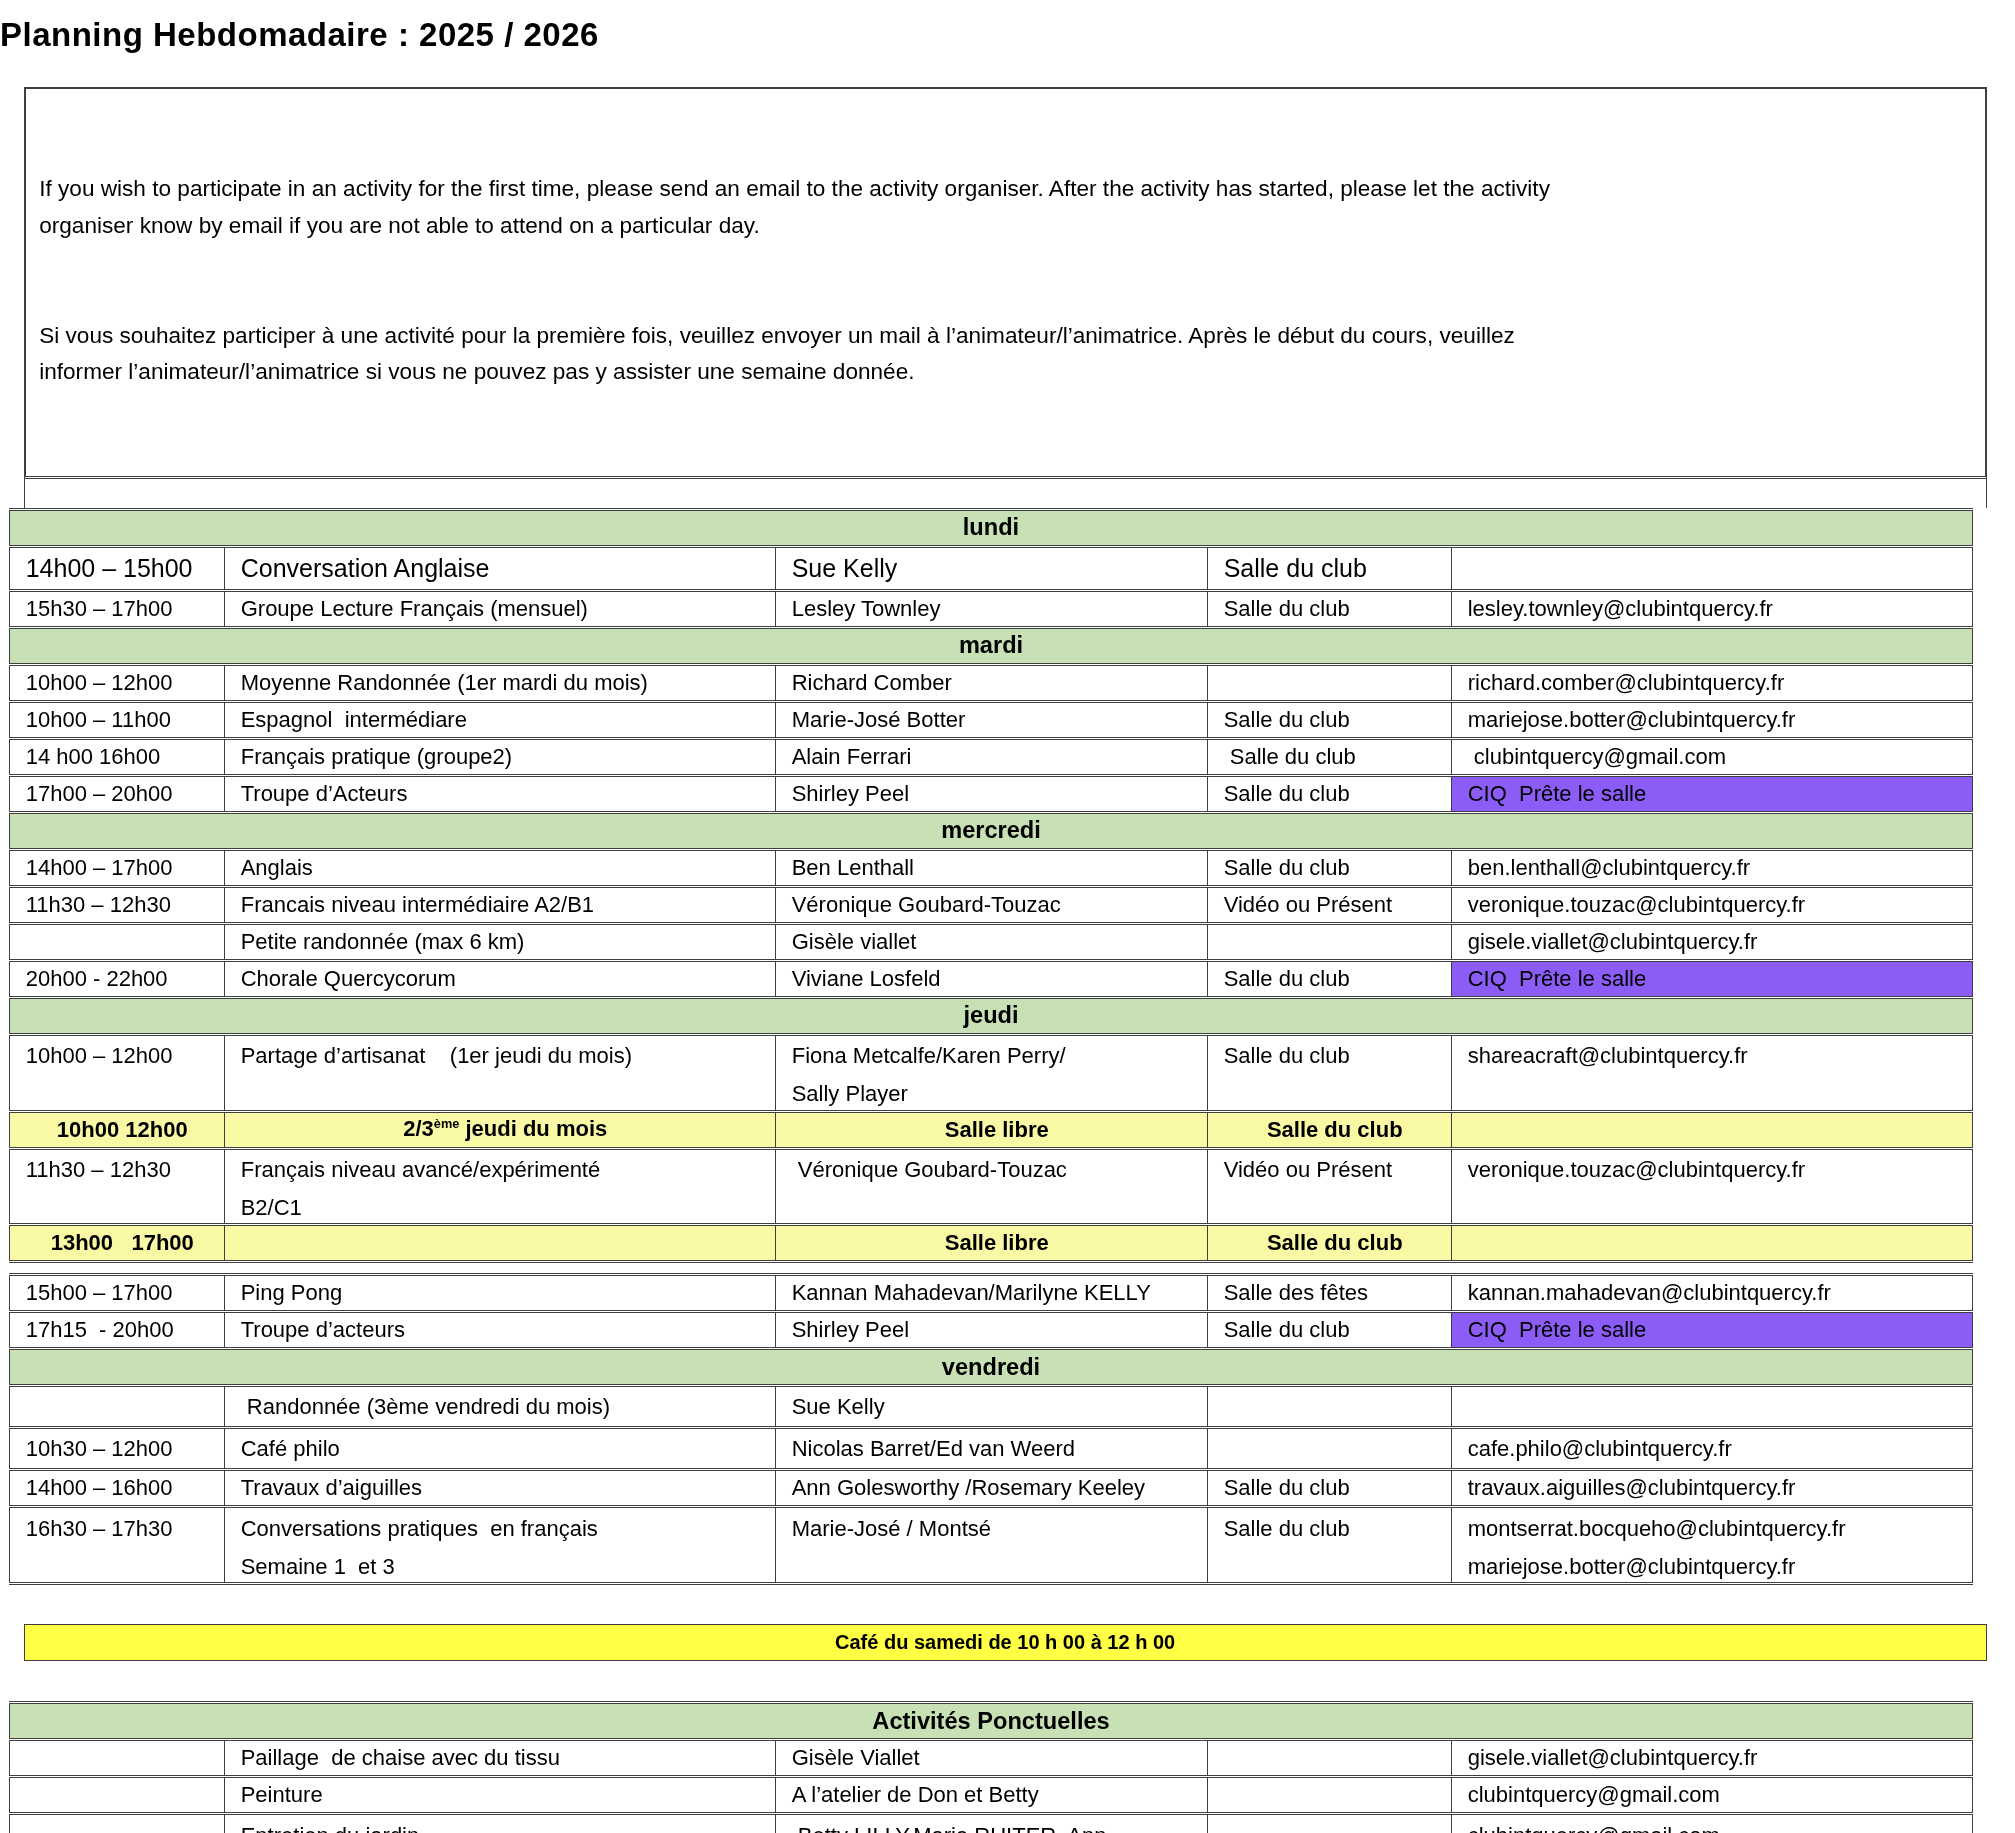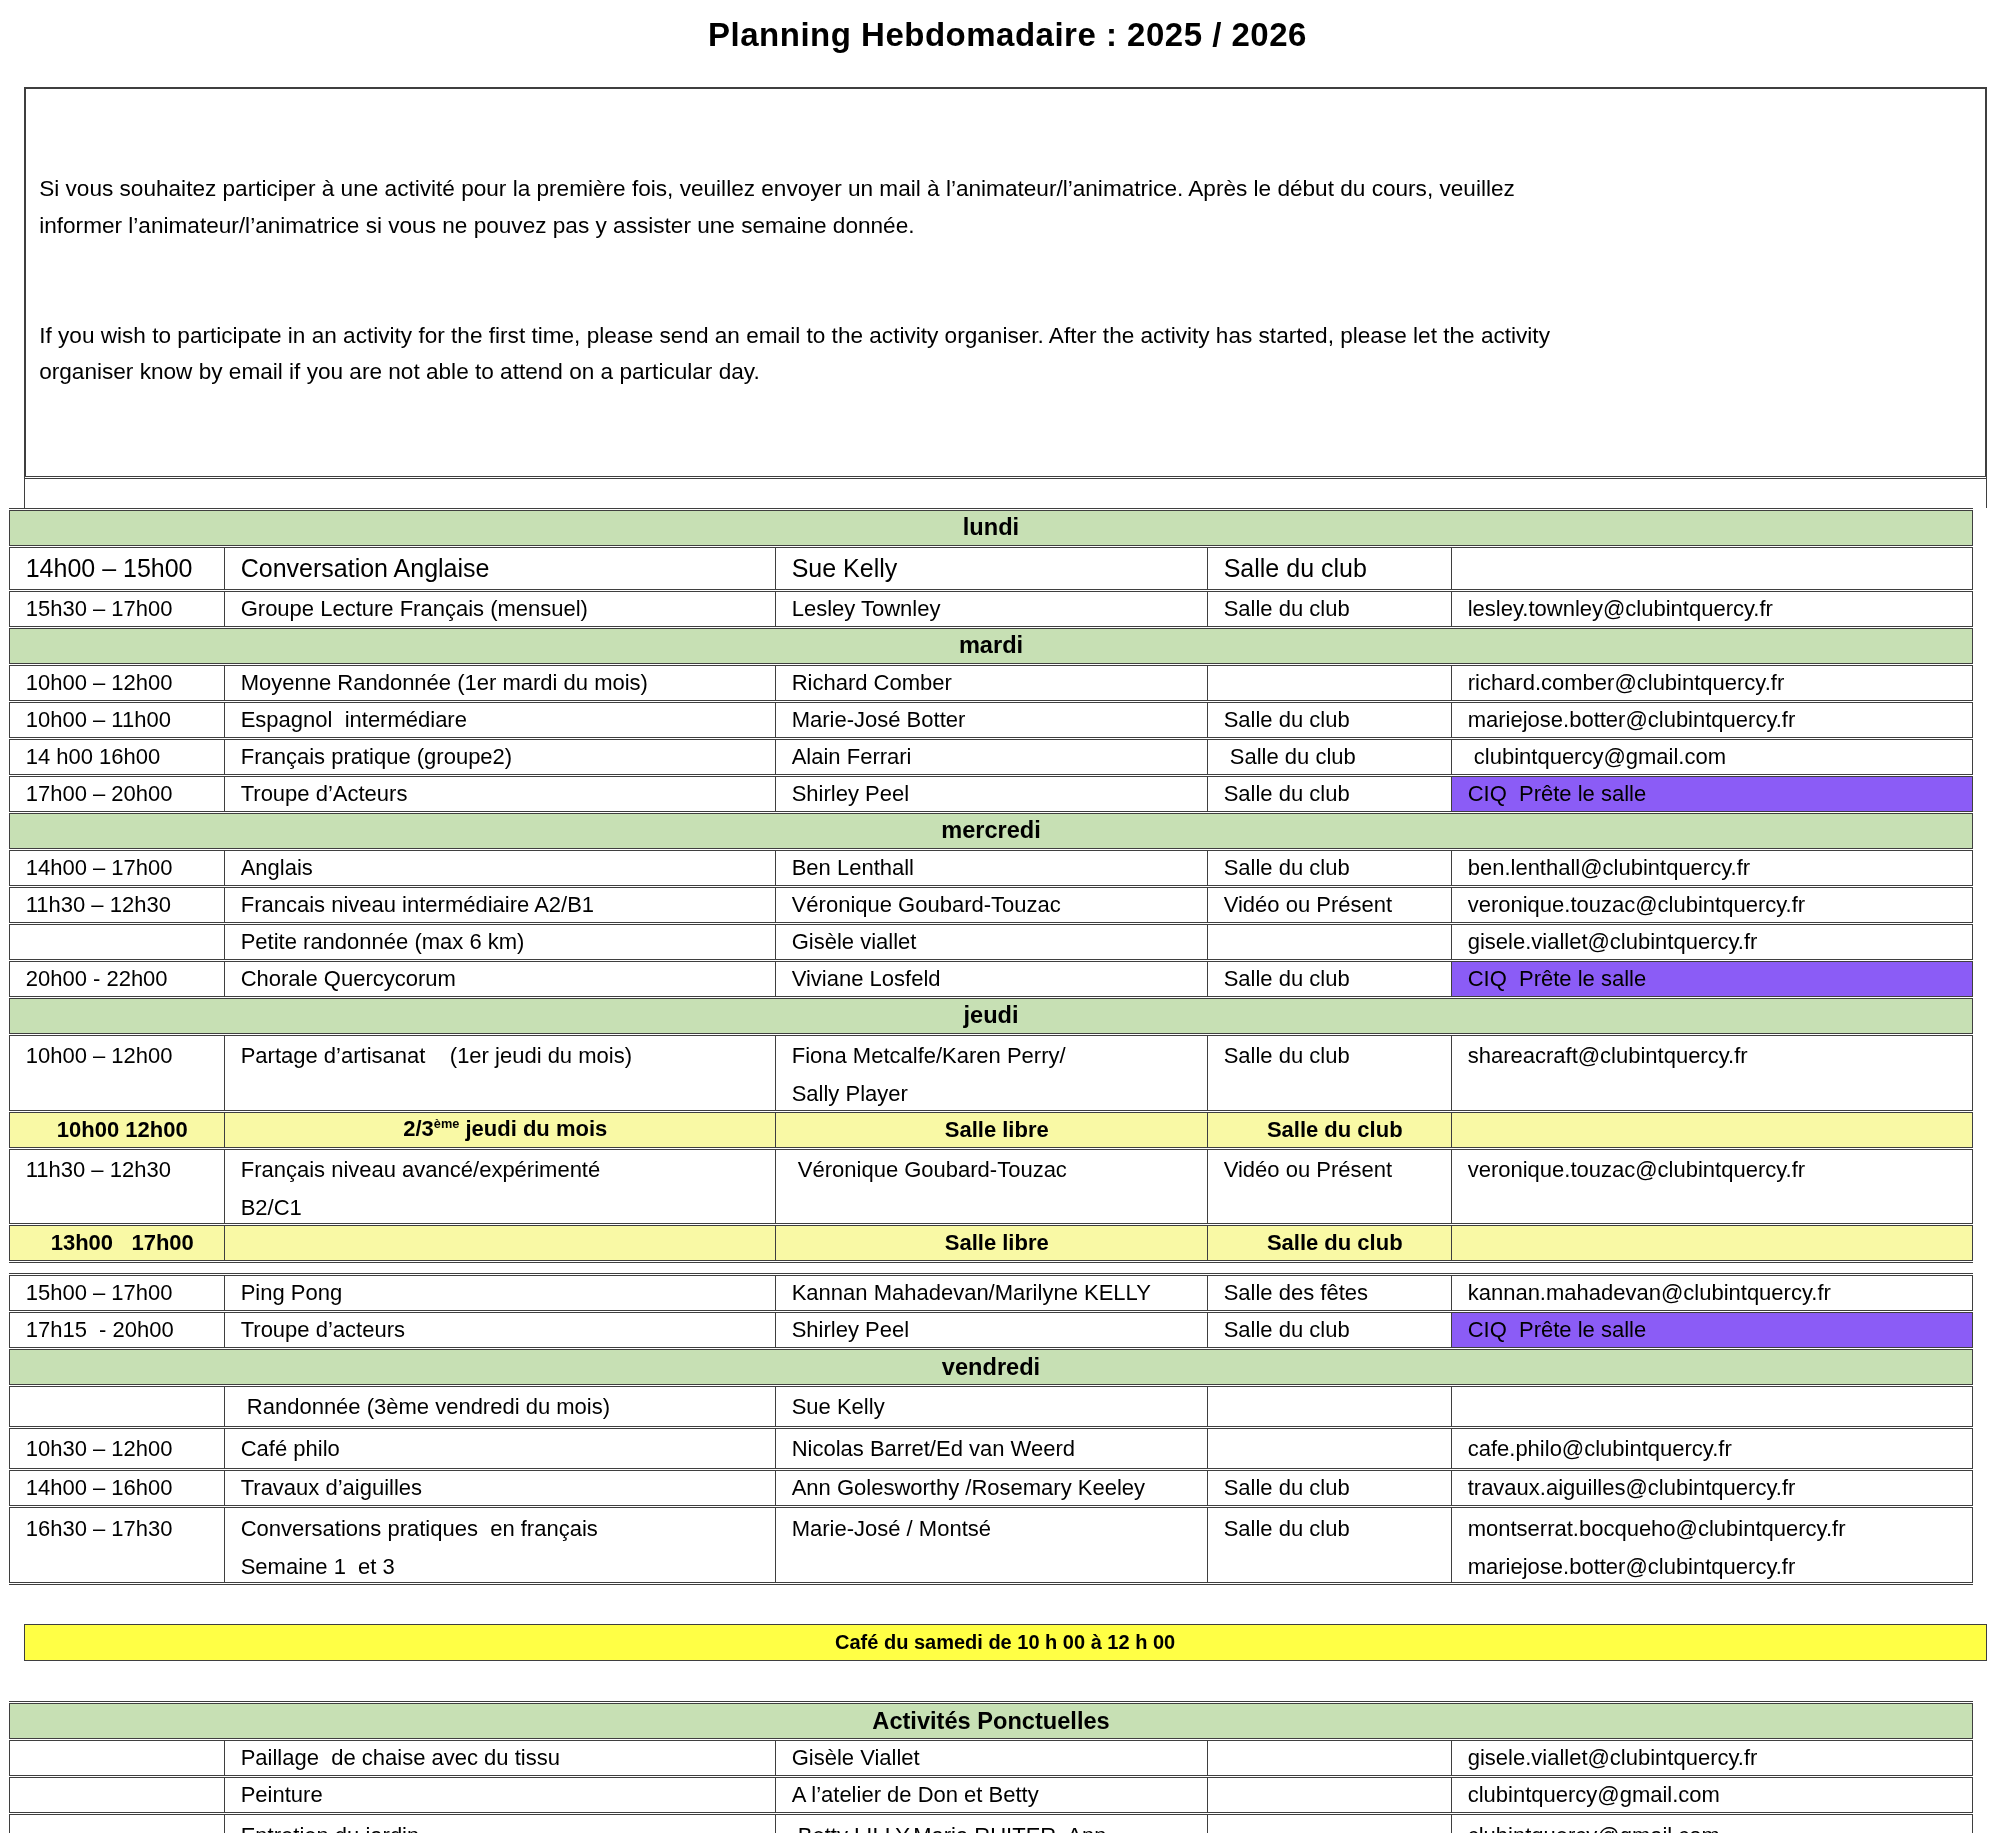--- a/index.html
+++ b/index.html
@@ -1,18 +1,18 @@
 <!DOCTYPE html>
 <html style="font-size:8.4px"><head>
 <meta charset="utf-8">
 <style>
   html,body{margin:0;padding:0;background:#fff;}
   body{width:2015px;height:1833px;font-family:"Liberation Sans",sans-serif;color:#000;overflow:hidden;}
   .page{position:relative;width:2015px;height:1833px;}
-  .title{margin:0;padding-top:15.7px;text-align:center;font-size:33px;font-weight:bold;letter-spacing:0.5px;}
+  .title{margin:0;padding-top:15.7px;font-size:33px;font-weight:bold;letter-spacing:0.5px;}
   .intro{margin:33px 0 0 23.6px;width:1963px;box-sizing:border-box;border:2.1px solid #3f3f3f;border-bottom:3.7px double #3f3f3f;padding:9.4px 13.6px 11.5px 13.6px;font-size:22.6px;line-height:1.62;white-space:pre-wrap;}
   .intro div{white-space:pre-wrap;}
   .spacer-row{margin-left:23.6px;width:1963px;height:29px;box-sizing:border-box;border-left:1.6px solid #3f3f3f;border-right:1.6px solid #3f3f3f;}
   table.sched{margin-left:9px;width:1963px;border-collapse:collapse;table-layout:fixed;padding-left:42px;}
   table.sched td{border:1.6px solid #3f3f3f;border-top:3.7px double #3f3f3f;border-bottom:3.7px double #3f3f3f;padding:2.1px 5.2px 2.1px 15.7px;font-size:22px;vertical-align:middle;white-space:pre-wrap;overflow:hidden;box-sizing:border-box;}
   td.act{padding-left:21px;}
   tr.day td{background:#c7e0b4;text-align:center;font-weight:bold;font-size:23.6px;padding-left:5.2px;}
   tr.day{height:37px;}
   tr.r{height:42px;}
   tr.r-lg{height:44px;}
@@ -36,24 +36,24 @@
   .banner{margin-left:23.6px;width:1963px;height:37px;box-sizing:border-box;border:1.6px solid #3f3f3f;background:#ffff45;display:flex;align-items:center;justify-content:center;font-weight:bold;font-size:20px;}
 </style>
 </head>
 <body>
 
 <div class="page">
 
   <h1 class="title">Planning Hebdomadaire : 2025 / 2026</h1>
 
   <div class="intro">
+    <div>If you wish to participate in an activity for the first time, please send an email to the activity organiser. After the activity has started, please let the activity
+organiser know by email if you are not able to attend on a particular day.</div>
     <div>Si vous souhaitez participer à une activité pour la première fois, veuillez envoyer un mail à l’animateur/l’animatrice. Après le début du cours, veuillez
 informer l’animateur/l’animatrice si vous ne pouvez pas y assister une semaine donnée.</div>
-    <div>If you wish to participate in an activity for the first time, please send an email to the activity organiser. After the activity has started, please let the activity
-organiser know by email if you are not able to attend on a particular day.</div>
   </div>
 
   <div class="spacer-row"></div>
 
   <table class="sched">
     <colgroup>
         <col style="width:215px">
         <col style="width:551px">
         <col style="width:432px">
         <col style="width:244px">

